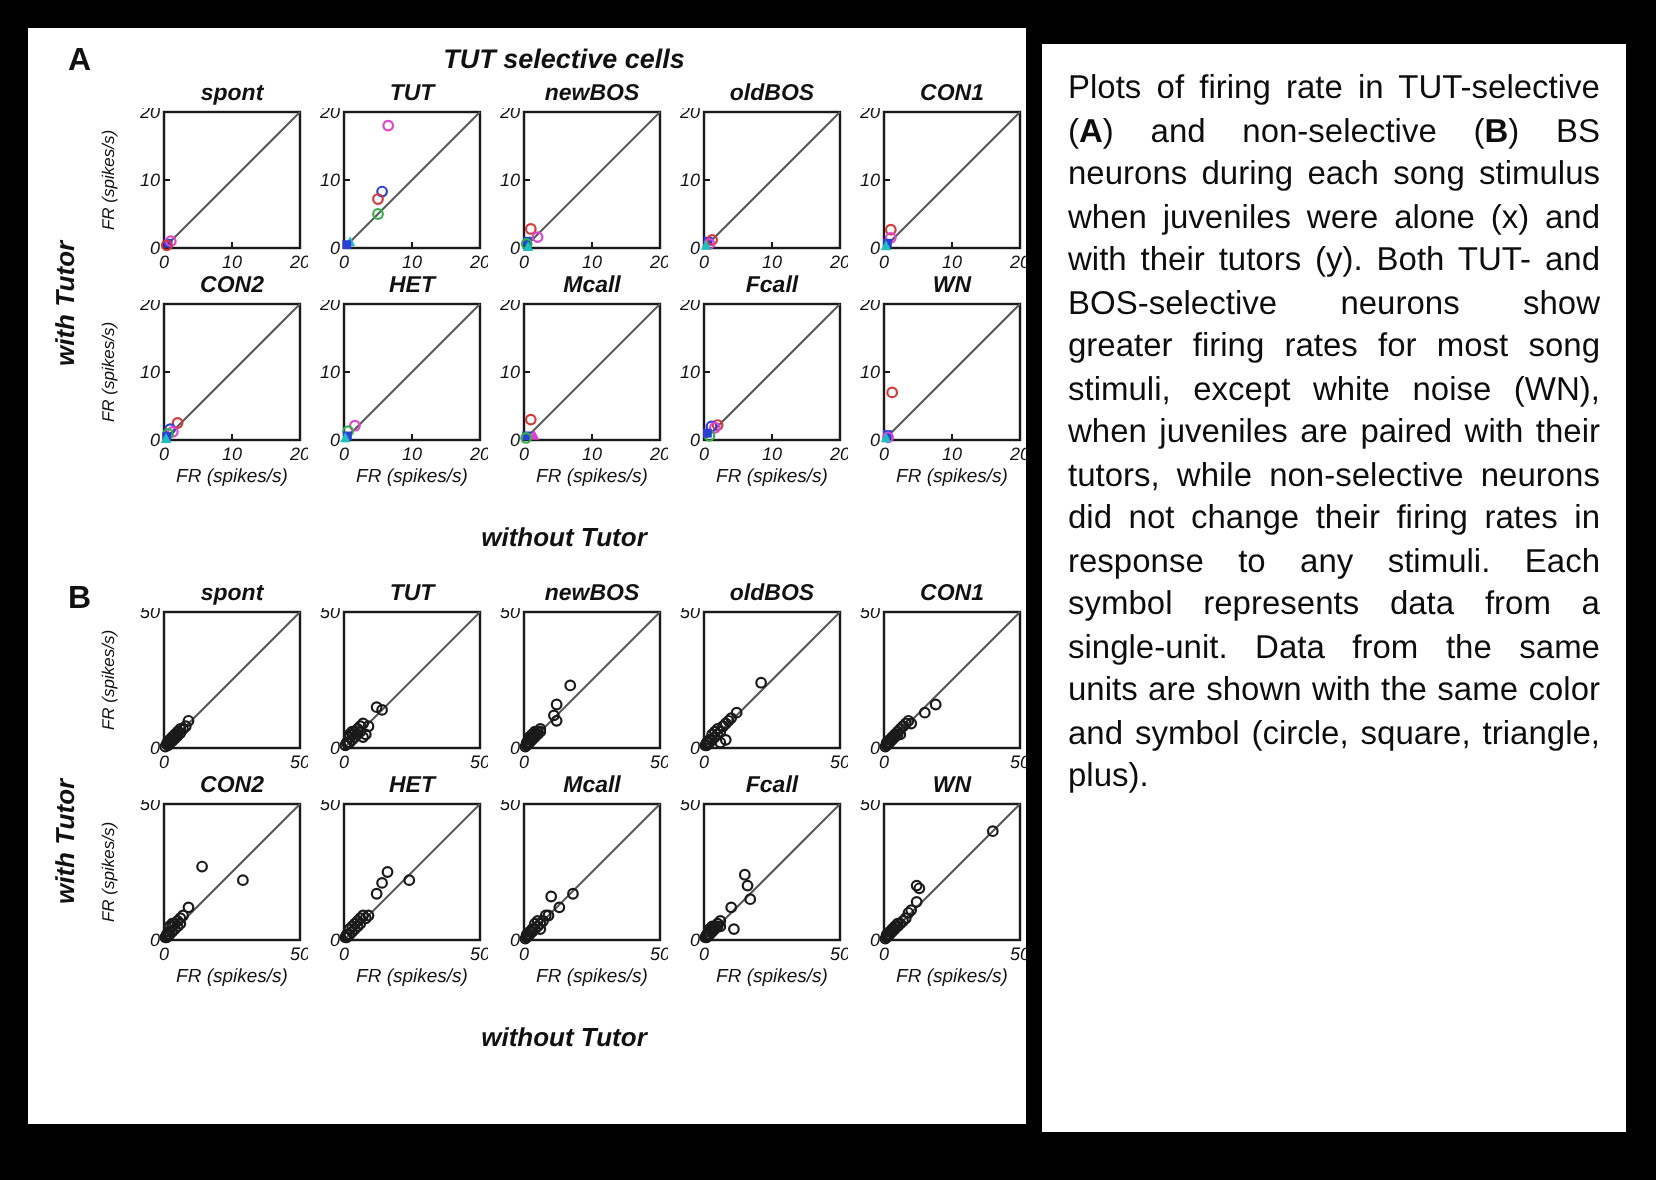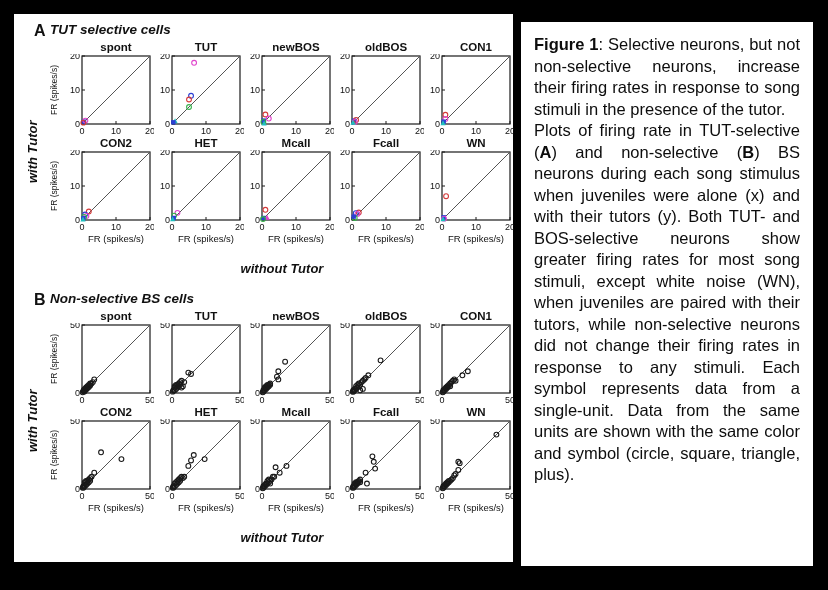--- a/index.html
+++ b/index.html
@@ -14,30 +14,30 @@
   .caption-panel{
     position:absolute;left:521px;top:22px;width:292px;height:544px;
     background:#fff;box-sizing:border-box;padding:12px 13px 0 13px;
   }
   .caption-text{font-size:16.5px;line-height:21.5px;text-align:justify;color:#0d0d0d;}
   .caption-text p{margin:0;}
   .panel-section{position:relative;padding-left:26px;}
   .panel-section.second{margin-top:12px;}
   .panel-letter{position:absolute;left:10px;top:0;font-weight:bold;font-size:16px;color:#111;}
   .section-title{
-    width:464px;text-align:left;font-weight:bold;font-style:italic;
+    width:464px;text-align:center;font-weight:bold;font-style:italic;
     font-size:13.5px;color:#111;height:19px;
   }
   .rot-label{
     position:absolute;left:0px;top:32px;height:195px;width:17px;
     writing-mode:vertical-rl;transform:rotate(180deg);
     display:flex;align-items:center;justify-content:center;
     font-weight:bold;font-style:italic;font-size:13px;color:#111;
   }
-  .plot-row{display:flex;}
+  .plot-row{display:flex;font-style:italic;}
   .cell{width:90px;}
   .cell.first{width:104px;}
   .sp-title{
     height:13px;font-size:11.5px;font-weight:bold;color:#111;
     text-align:center;padding-left:14px;line-height:13px;
   }
   .cell.first .sp-title{padding-left:28px;}
   .sp-xlabel{
     height:13px;font-size:9.5px;color:#111;text-align:center;
     padding-left:14px;line-height:11px;
@@ -302,21 +302,20 @@
             <path d="M 19.02 66.18 L 21.62 71.18 L 16.419999999999998 71.18 Z" fill="#1fbfbf"></path>
           </svg>
           <div class="sp-xlabel">FR (spikes/s)</div>
         </div>
       </div>
     <div class="bottom-label">without Tutor</div>
   </div>
 
   <div class="panel-section second">
     <div class="panel-letter">B</div>
-    <div class="section-title">Non-selective BS cells</div>
     <div class="rot-label">with Tutor</div>
     <div class="plot-row row1">
         <div class="cell first">
           <div class="sp-title">spont</div>
           <svg width="104" height="83">
             <rect x="32" y="2" width="68" height="68" fill="none" stroke="#1a1a1a" stroke-width="1.2"></rect>
             <line x1="32" y1="70" x2="100" y2="2" stroke="#555555" stroke-width="1"></line>
             <line x1="32" y1="70" x2="32" y2="67" stroke="#1a1a1a" stroke-width="1"></line>
             <text x="32" y="80" text-anchor="middle" font-size="9" fill="#111">0</text>
             <line x1="32" y1="70" x2="35" y2="70" stroke="#1a1a1a" stroke-width="1"></line>
@@ -669,16 +668,15 @@
           <div class="sp-xlabel">FR (spikes/s)</div>
         </div>
       </div>
     <div class="bottom-label">without Tutor</div>
   </div>
 
 </div>
 
 <div class="caption-panel">
   <div class="caption-text" id="caption">
-      <p><b>Figure 1</b><span>: Selective neurons, but not non-selective neurons, increase their firing rates in response to song stimuli in the presence of the tutor.</span></p>
       <p><span>Plots of firing rate in TUT-selective (</span><b>A</b><span>) and non-selective (</span><b>B</b><span>) BS neurons during each song stimulus when juveniles were alone (x) and with their tutors (y). Both TUT- and BOS-selective neurons show greater firing rates for most song stimuli, except white noise (WN), when juveniles are paired with their tutors, while non-selective neurons did not change their firing rates in response to any stimuli. Each symbol represents data from a single-unit. Data from the same units are shown with the same color and symbol (circle, square, triangle, plus).</span></p>
     </div>
 </div>
 
 </body></html>

